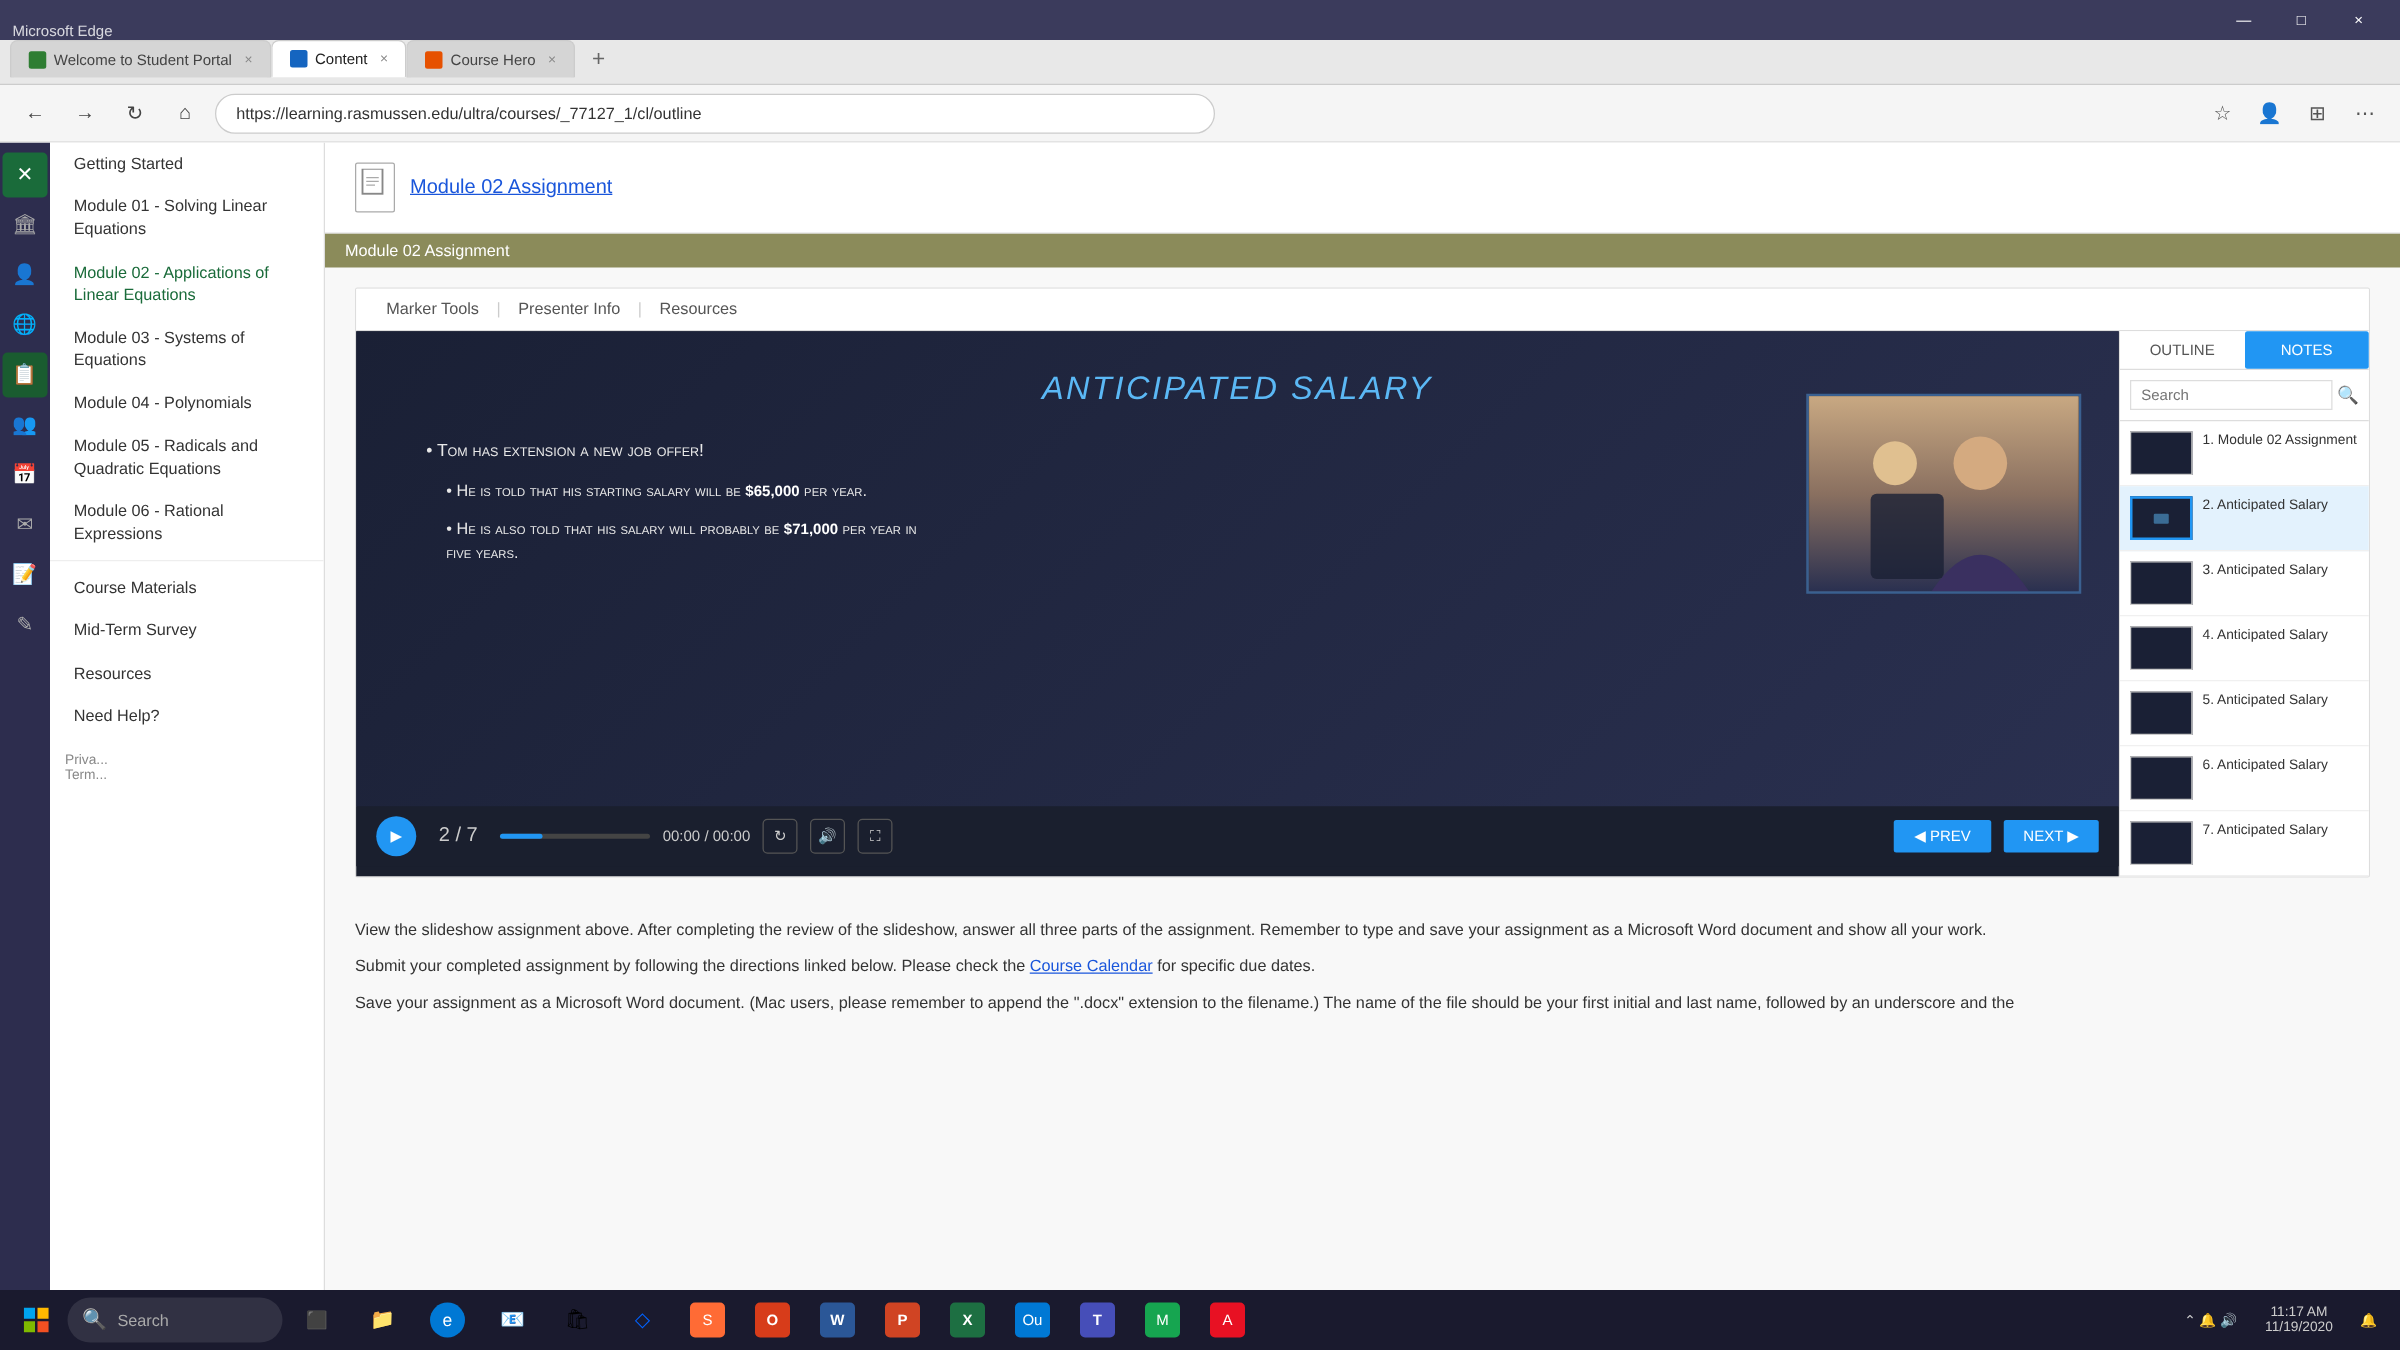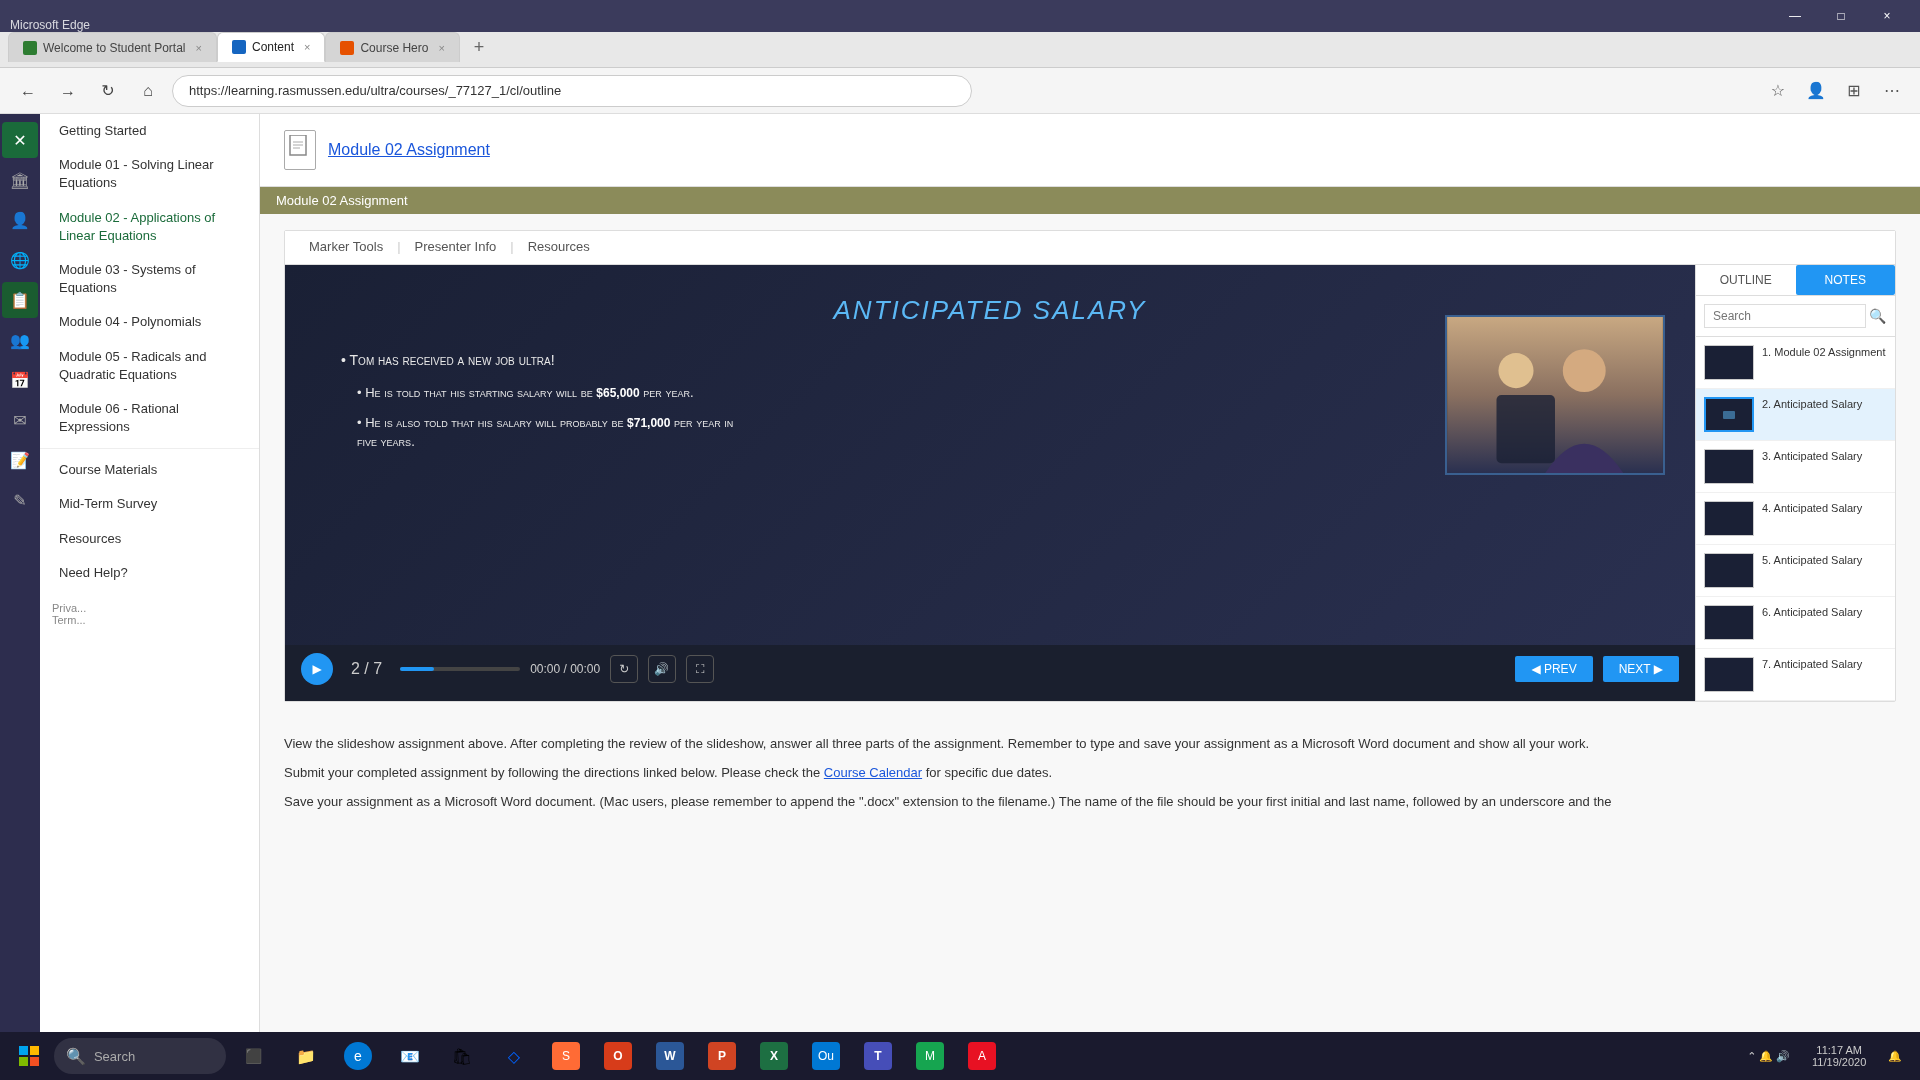--- a/index.html
+++ b/index.html
@@ -221,21 +221,21 @@
           <div class="slide-tab-sep">|</div>
           <div class="slide-tab">Resources</div>
         </div>
 
         <div class="slideshow-body">
 
           <div class="slide-display">
             <div class="slide-content">
               <div class="slide-title">Anticipated Salary</div>
               <div style="max-width: 420px;">
-                <div class="slide-bullet">Tom has received a new job ultra!</div>
+                <div class="slide-bullet">Tom has extension a new job offer!</div>
                 <div class="slide-bullet-inner">He is told that his starting salary will be <span class="slide-amount">$65,000</span> per year.</div>
                 <div class="slide-bullet-inner">He is also told that his salary will probably be <span class="slide-amount">$71,000</span> per year in five years.</div>
               </div>
 
               <div class="slide-image">
                 <div class="person-img">
                   
                   <svg width="100%" height="100%" viewBox="0 0 220 160" xmlns="http://www.w3.org/2000/svg">
                     <defs>
                       <linearGradient id="bg" x1="0" y1="0" x2="0" y2="1">

